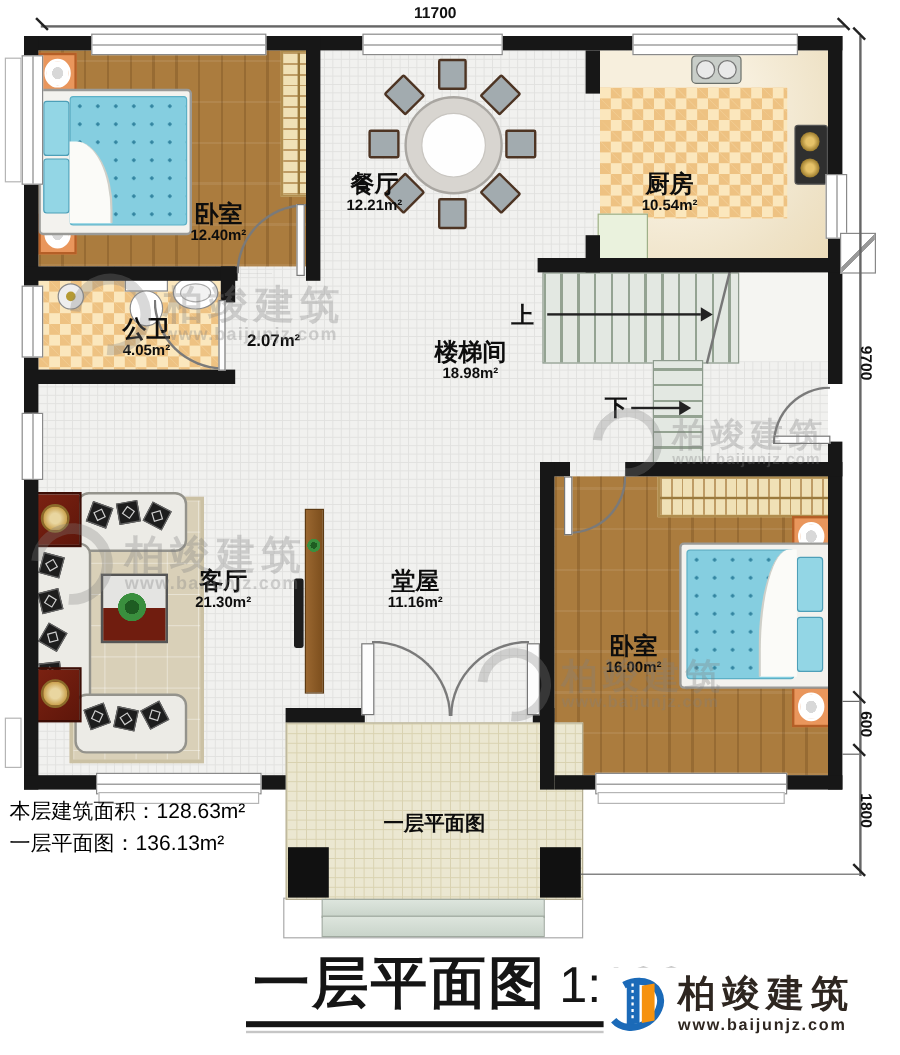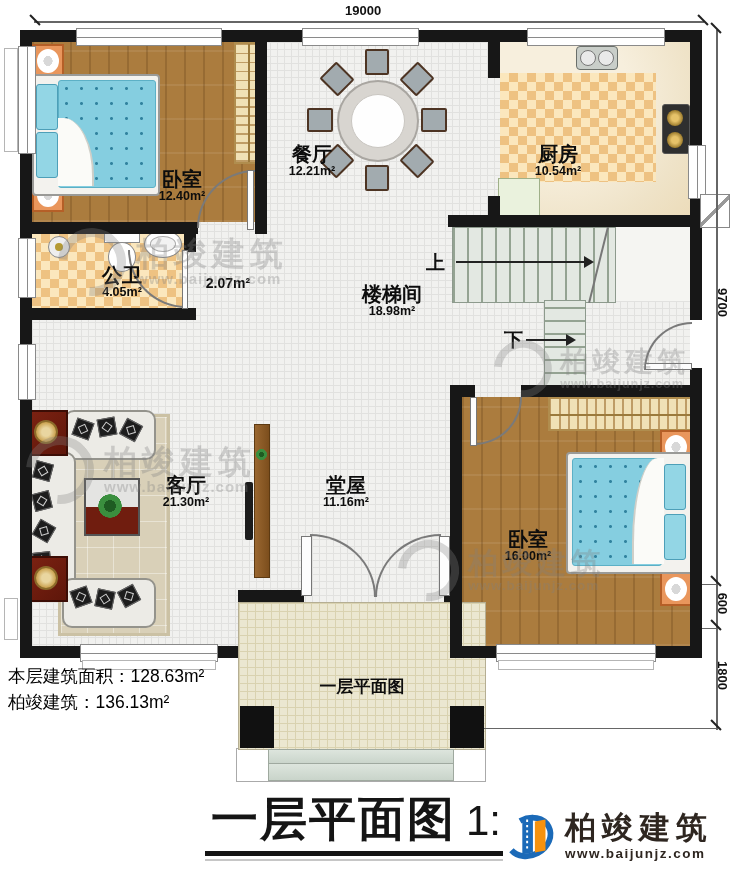--- a/index.html
+++ b/index.html
@@ -316,39 +316,39 @@
       </div>
   </div>
   <div class="wm" style="left:398px;top:540px;transform:scale(.9);transform-origin:left top;">
     <div class="ring"></div>
     <div class="wtxt">
         <div class="nm">柏竣建筑</div>
         <div class="url">www.baijunjz.com</div>
       </div>
   </div>
 
-  <div class="dimtext" style="left:345px;top:3px;">19000</div>
+  <div class="dimtext" style="left:345px;top:3px;">11700</div>
   <div class="dline" style="left:34px;top:21px;width:670px;height:2px;"></div>
   <div class="tick" style="left:28px;top:19px;"></div>
   <div class="tick" style="left:696px;top:19px;"></div>
   <div class="dline" style="left:716px;top:30px;width:2px;height:700px;"></div>
   <div class="tick" style="left:709px;top:27px;"></div>
   <div class="tick" style="left:709px;top:580px;"></div>
   <div class="tick" style="left:709px;top:624px;"></div>
   <div class="tick" style="left:709px;top:724px;"></div>
   <div class="dline" style="left:702px;top:584px;width:14px;height:1px;"></div>
   <div class="dline" style="left:702px;top:628px;width:14px;height:1px;"></div>
   <div class="dline" style="left:484px;top:728px;width:232px;height:1px;"></div>
   <div class="dimtext vdim" style="left:702px;top:295px;width:40px;">9700</div>
   <div class="dimtext vdim" style="left:704px;top:596px;width:36px;">600</div>
   <div class="dimtext vdim" style="left:702px;top:668px;width:40px;">1800</div>
 
   <div class="info">
     <div><span>本层建筑面积：</span><span>128.63m²</span></div>
-    <div><span>柏竣建筑：</span><span>136.13m²</span></div>
+    <div><span>一层平面图：</span><span>136.13m²</span></div>
   </div>
 
   <div class="titlebox">
     <span class="t1">一层平面图</span><span class="t2">1:100</span>
   </div>
   <div class="underline1"></div>
   <div class="underline2"></div>
 
   <div class="logo">
     <svg width="56" height="60" viewBox="0 0 58 62">

